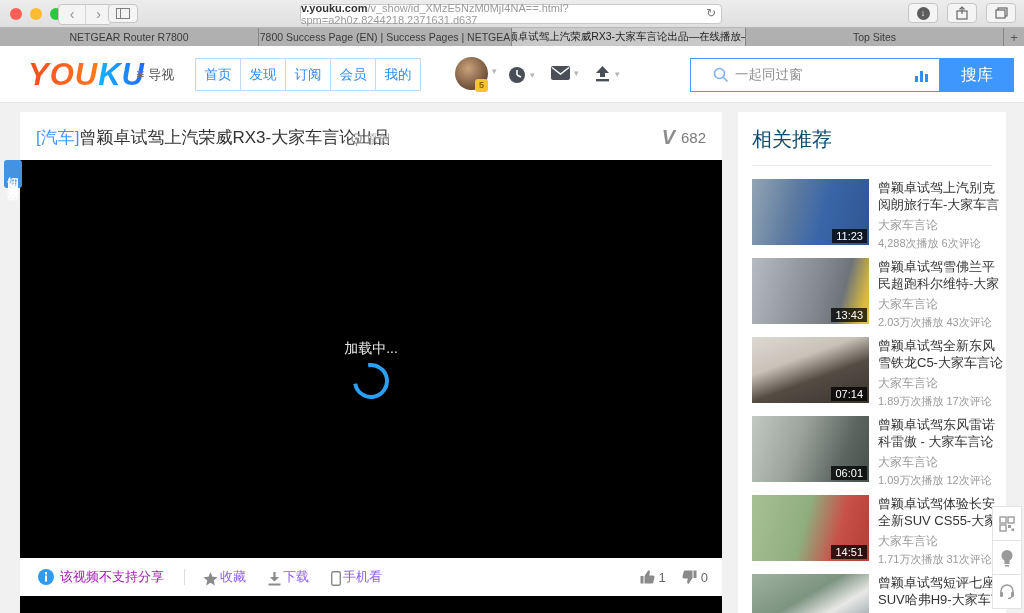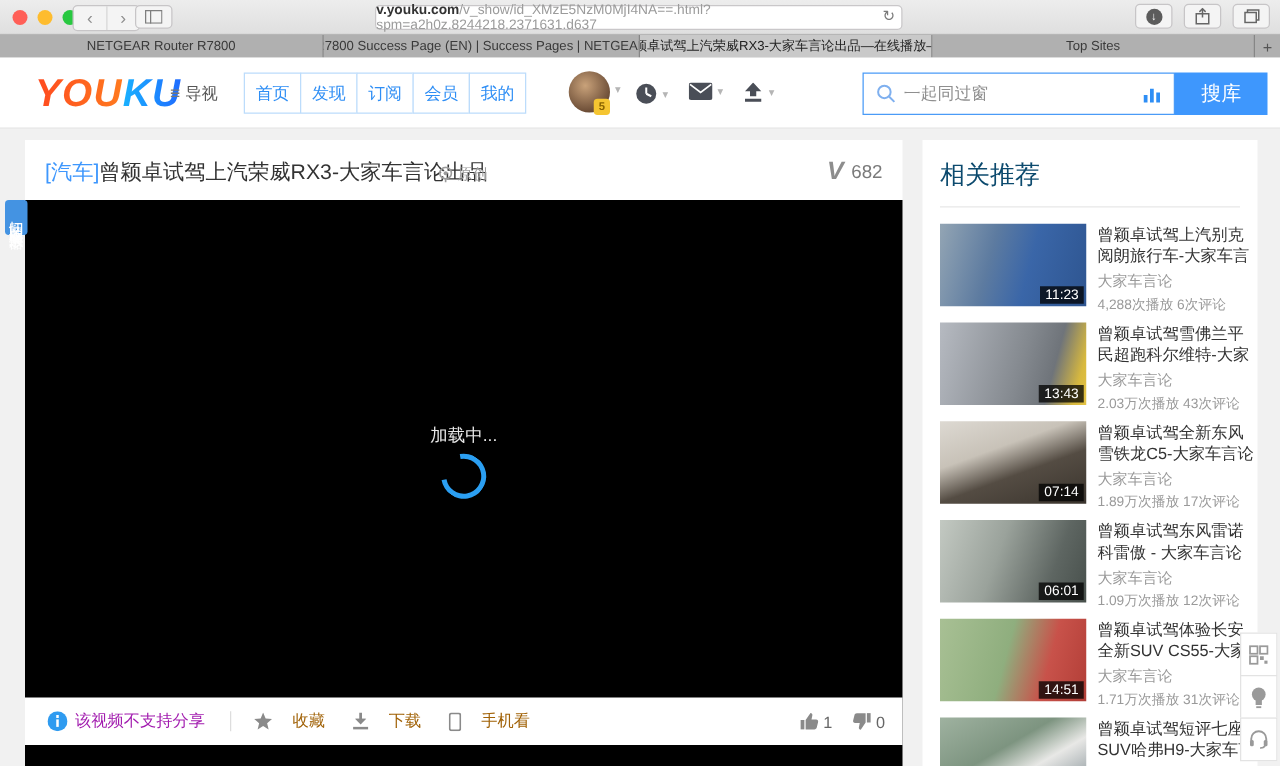--- a/index.html
+++ b/index.html
@@ -45,21 +45,21 @@
   .nav { position:absolute; left:196px; top:12px; display:flex; }
   .nav .cell { width:46px; height:33px; border:1px solid #bcdcfb; margin-left:-1px; color:#2e8ef5;
                font-size:13.5px; display:flex; align-items:center; justify-content:center; background:#fff; }
   .avatar { position:absolute; left:455px; top:11px; width:33px; height:33px; border-radius:50%;
             background:radial-gradient(circle at 40% 35%,#c9a27a,#6e4f38 70%,#40291c); }
   .badge { position:absolute; left:475px; top:33px; width:13px; height:13px; background:#f5c531; border-radius:3px;
            color:#8a6400; font-size:9px; font-weight:bold; text-align:center; line-height:13px; }
   .caret { color:#b5b5b5; font-size:9px; }
   .hicon { position:absolute; top:20px; display:flex; align-items:center; gap:4px; }
   .srch { position:absolute; left:690px; top:12px; width:250px; height:34px; border:1px solid #4a9bf7;
-          background:#fff; display:flex; align-items:center; }
+          background:#fff; display:flex; align-items:center;padding-left:12px; }
   .srch input { border:none; outline:none; flex:1; font-size:13.5px; color:#8f8f8f; margin-left:6px;
                 font-family:"Liberation Sans","DejaVu Sans",sans-serif; background:transparent; }
   .srchbtn { position:absolute; left:940px; top:12px; width:74px; height:34px; background:#3e97fd; color:#fff;
              font-size:16px; display:flex; align-items:center; justify-content:center; }
 
   
   .card { position:absolute; left:20px; top:112px; width:702px; height:484px; background:#fff; }
   .titlerow { position:relative; height:48px;text-decoration:underline; }
   .vtitle { position:absolute; left:16px; top:14px; font-size:17px; color:#333; }
   .vtitle .cat { color:#3e97fd; }
@@ -75,21 +75,21 @@
   @keyframes spin { to { transform:rotate(395deg); } }
   .notice { position:absolute; left:0; bottom:38px; width:702px; height:30px; background:#000;
             display:flex; align-items:center; color:#d9d9d9; font-size:12px; padding-left:20px; }
   .notice a { color:#3e9bfd; text-decoration:none; margin-left:2px; }
   .notice .x { position:absolute; right:14px; top:7px; color:#fff; font-size:13px; }
 
   .actionbar { position:absolute; left:0; bottom:0; width:702px; height:38px; background:#fff;
                display:flex; align-items:center; font-size:13px; color:#333; }
   .actionbar .grp { display:flex; align-items:center; gap:6px; }
   .ab-sep { width:1px; height:16px; background:#ddd; margin:0 18px 0 20px; }
-  .ab-item { display:flex; align-items:center; gap:16px; color:#a16207; margin-right:22px; }
+  .ab-item { display:flex; align-items:flex-end; gap:2px; color:#8b5cf6; margin-right:22px; }
   .thumbs { position:absolute; right:14px; display:flex; align-items:center; gap:16px; color:#666; font-size:13px; }
   .thumbs span { display:flex; align-items:center; gap:4px; }
 
   .oldplayer { position:absolute; left:4px; top:160px; width:18px; background:#4493e2; color:#fff;
                font-size:12px; writing-mode:vertical-rl; text-orientation:upright; letter-spacing:2px;
                padding:7px 2px; border-radius:3px; line-height:14px; }
 
   
   .sidebar { position:absolute; left:738px; top:112px; width:268px; height:501px; background:#fff; }
   .sb-title { padding:14px 0 0 14px; font-size:20px; color:#0c4a6e; }

